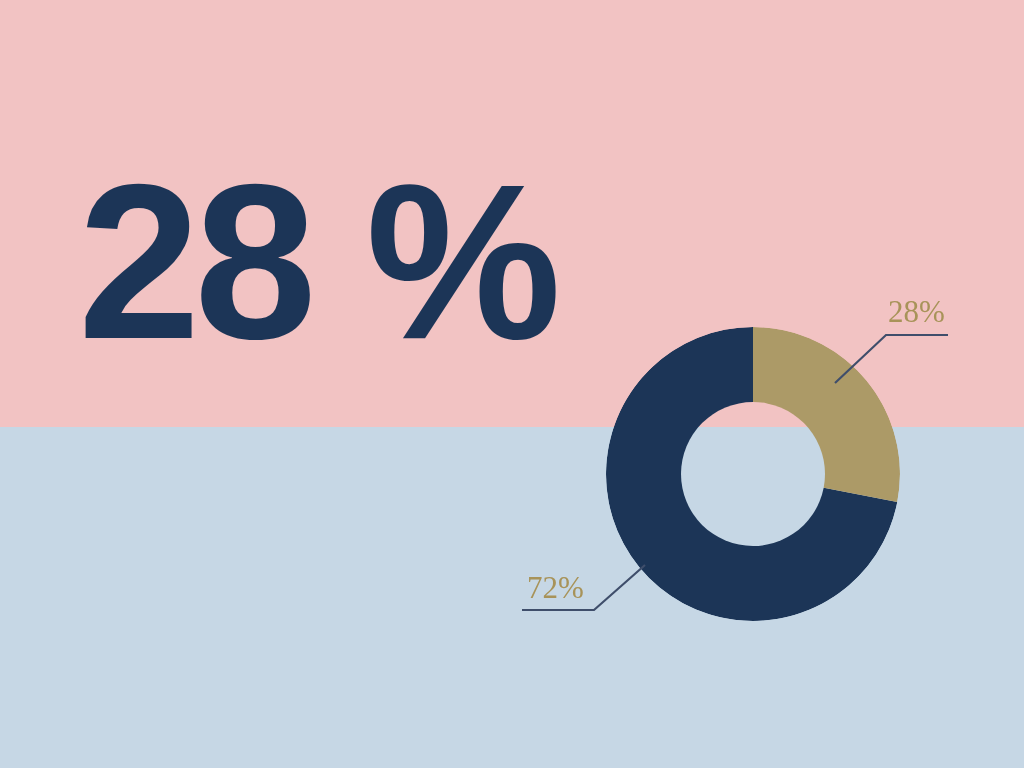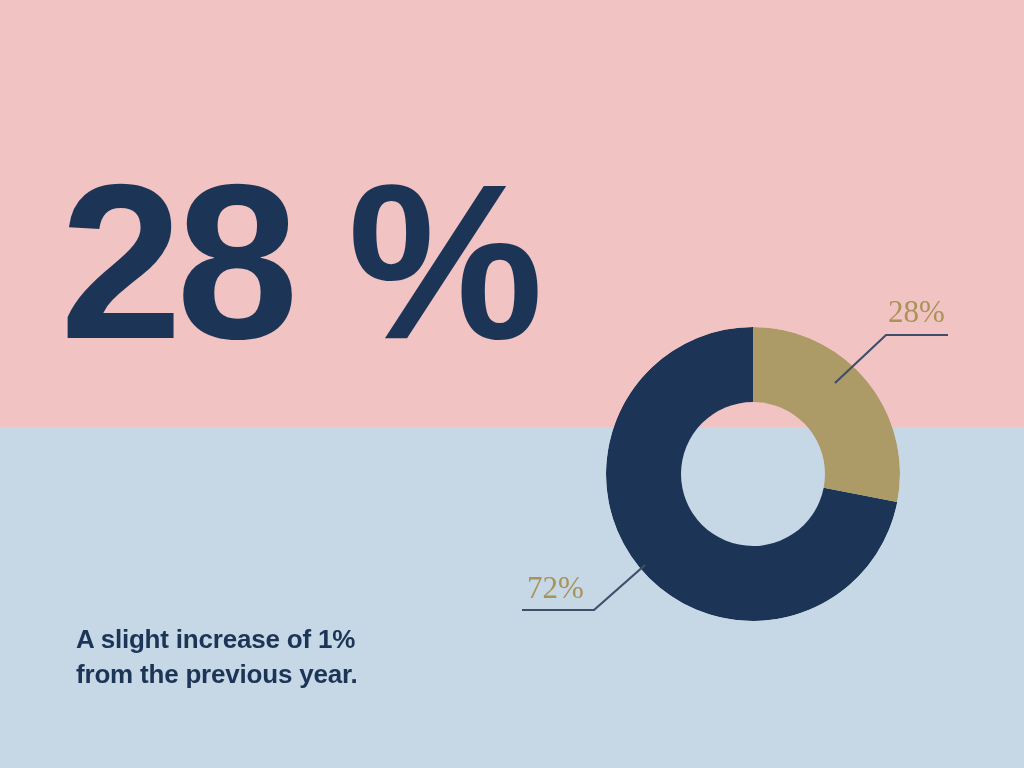--- a/index.html
+++ b/index.html
@@ -45,21 +45,21 @@
     font-family: "Liberation Sans", sans-serif;
     font-size: 27px;
     font-weight: bold;
     line-height: 1.32;
     letter-spacing: -0.2px;
     color: #1c3557;
     white-space: pre-line;
   }
   .bignumber {
     position: absolute;
-    left: 60px;
+    left: 78px;
     top: 152px;
     margin: 0;
     font-family: "Liberation Sans", sans-serif;
     font-size: 220px;
     font-weight: bold;
     line-height: 1;
     letter-spacing: -6px;
     color: #1c3557;
     white-space: pre;
   }
@@ -106,22 +106,20 @@
 <body>
 
 <div id="infographic">
 
   <div class="band-top"></div>
   <div class="band-bottom"></div>
 
 
   <p class="bignumber">28 %</p>
 
-  <p class="footnote">A slight increase of 1%
-from the previous year.</p>
 
   <div class="chart-wrap">
     <svg class="chart-svg" viewBox="0 0 1024 768" xmlns="http://www.w3.org/2000/svg">
       <defs>
 
         <mask id="donut-hole-mask" maskUnits="userSpaceOnUse" x="0" y="0" width="1024" height="768">
           <rect x="0" y="0" width="1024" height="768" fill="#000"></rect>
           <circle cx="753" cy="454" r="147" fill="#fff"></circle>
           <circle cx="753" cy="454" r="72" fill="#000"></circle>
         </mask>

